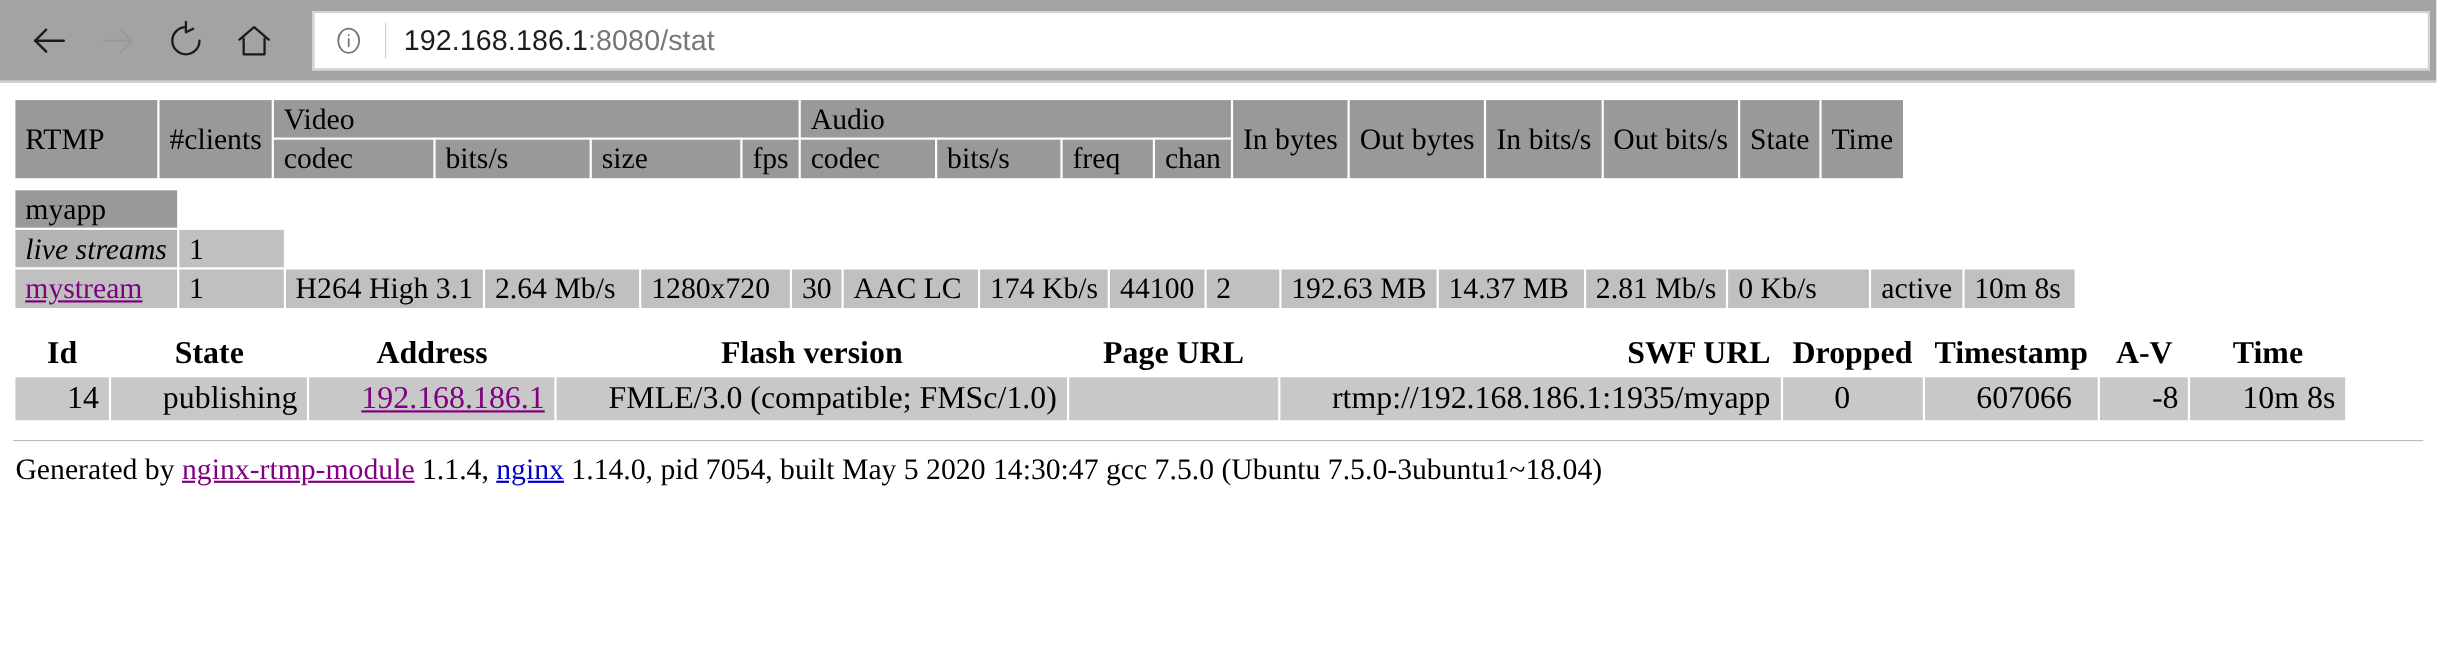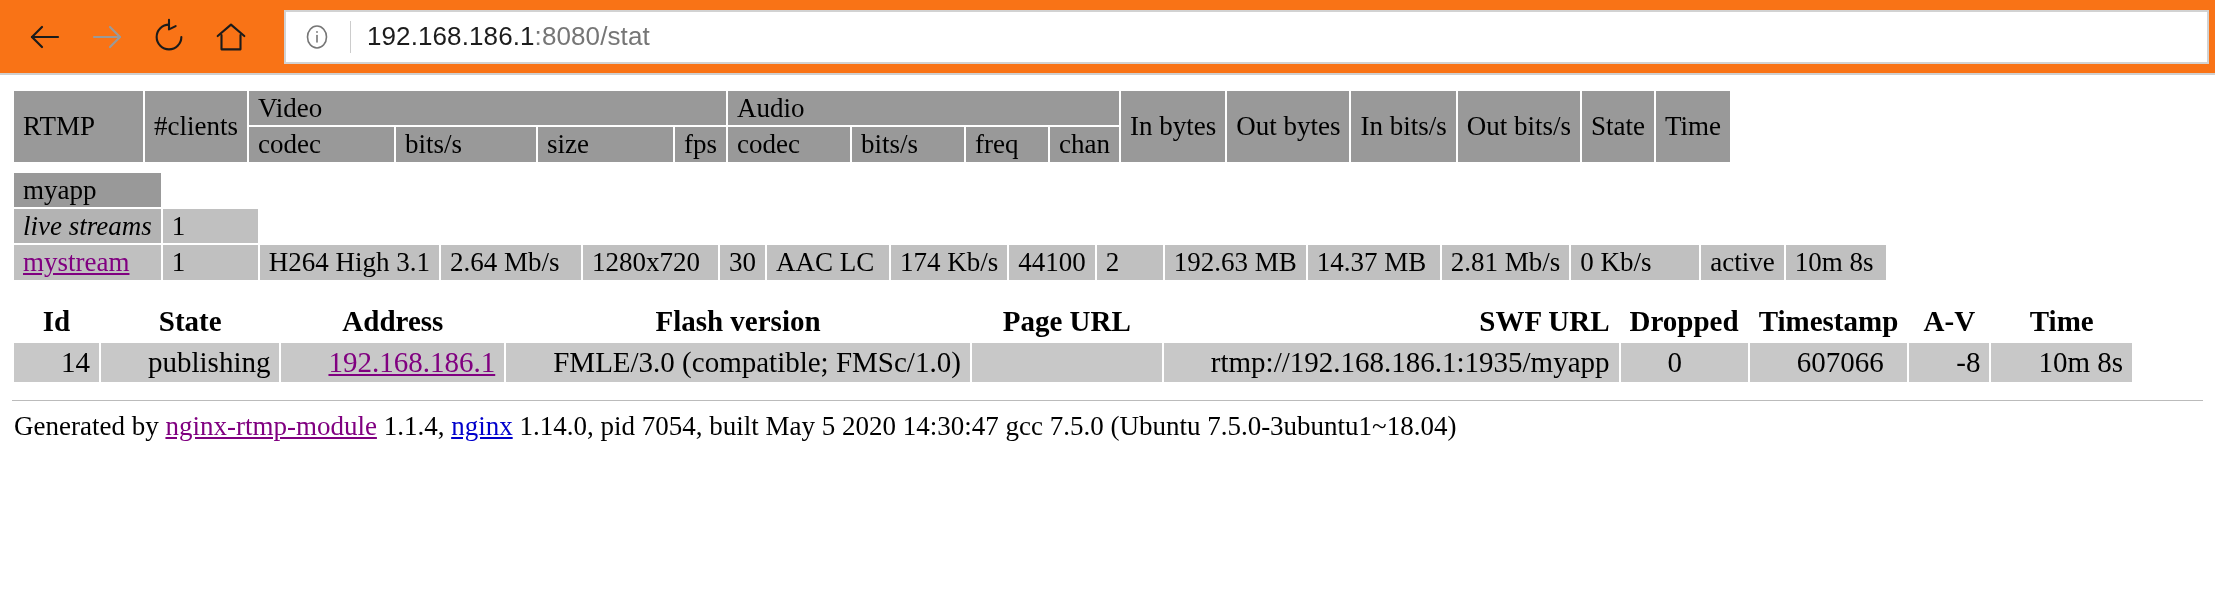--- a/index.html
+++ b/index.html
@@ -7,21 +7,21 @@
     margin: 0; padding: 0;
     width: 2215px; height: 610px;
     background: #ffffff;
     font-family: "Liberation Serif", "DejaVu Serif", serif;
     overflow: hidden;
   }
 
   
   #browser-chrome {
     height: 75px;
-    background: #f97316;
+    background: #a3a3a3;
     border-bottom: 2px solid #cfcfcf;
     display: flex;
     align-items: center;
     padding: 0 0 0 14px;
     font-family: "Liberation Sans", sans-serif;
   }
   .nav-btn {
     width: 62px; height: 62px;
     display: flex; align-items: center; justify-content: center;
     border-radius: 3px;

